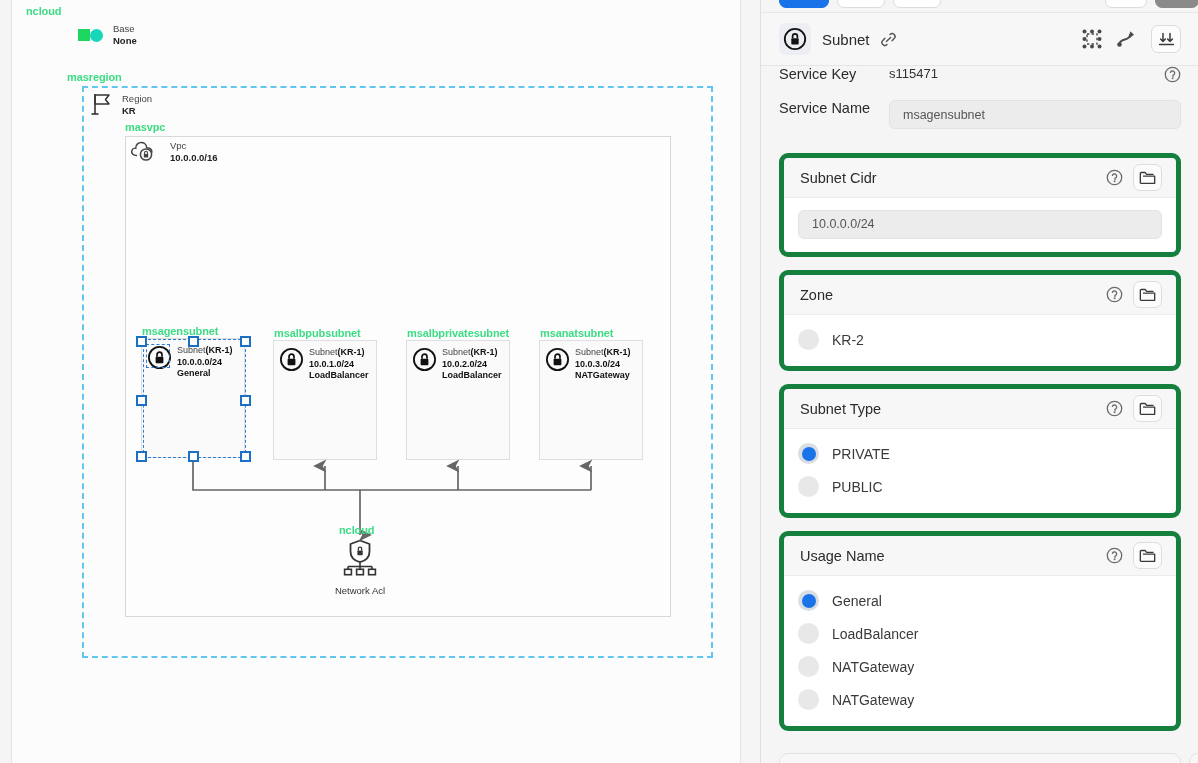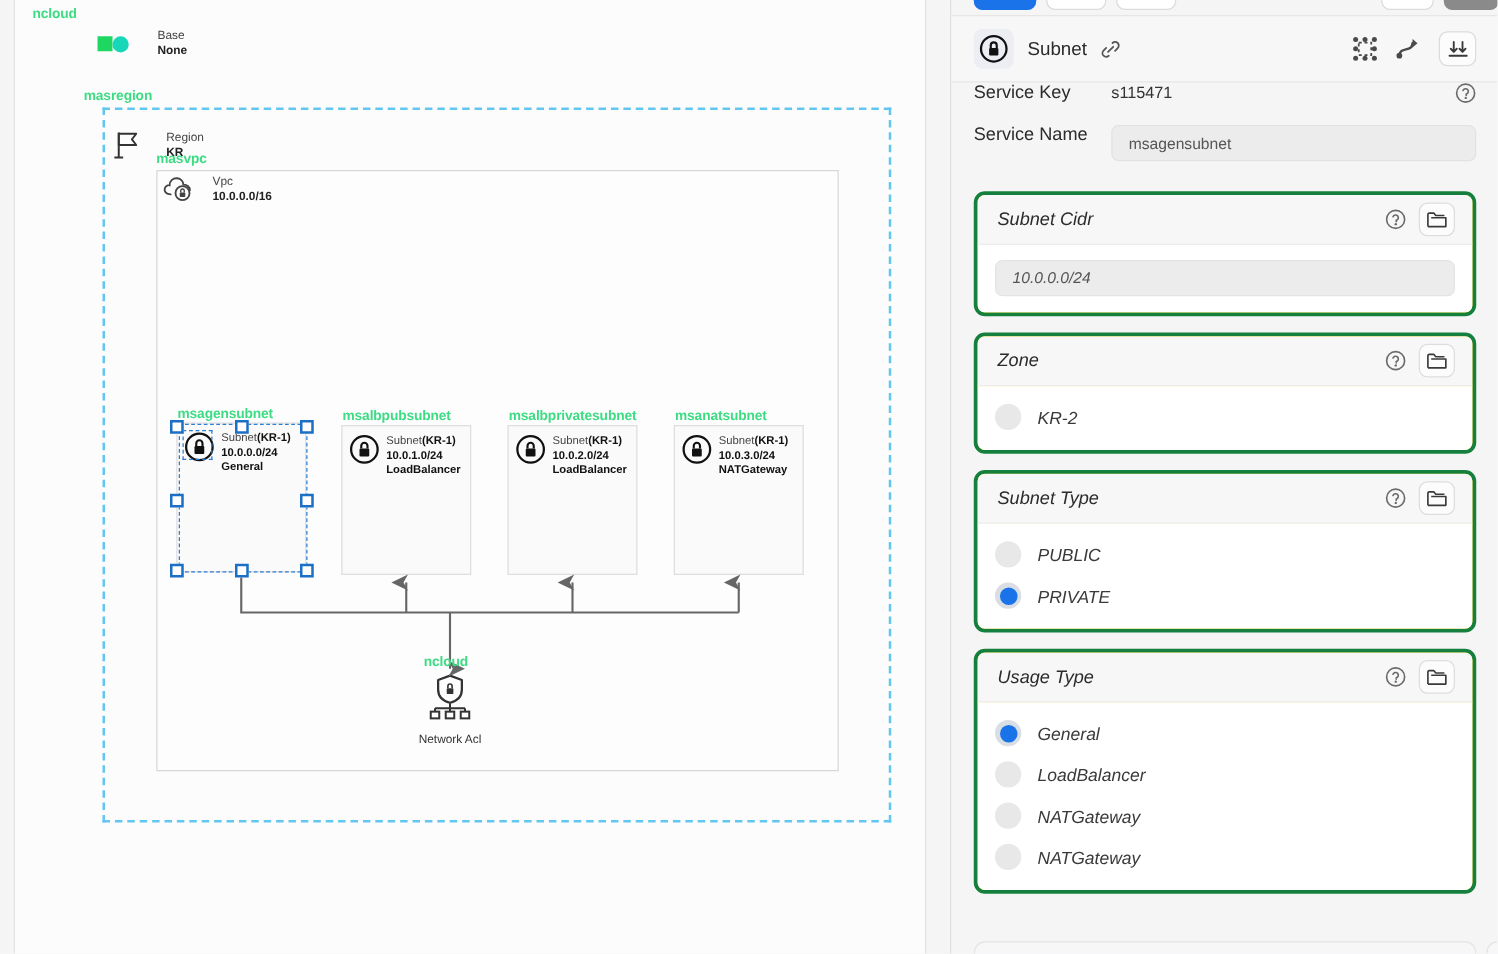--- a/index.html
+++ b/index.html
@@ -18,35 +18,35 @@
   #canvas-card {
     position:absolute; left:11px; top:0px; width:730px; height:763px;
     background:#fcfcfc; border-left:1px solid #e3e3e3; border-right:1px solid #e3e3e3;
   }
   .grp-label {
     position:absolute; color:#3ddc84; font-size:11px; font-weight:bold;
     letter-spacing:-0.1px; white-space:nowrap; z-index:6;
   }
   #ncloud-label { left:14px; top:5px; }
 
-  #base-node { position:absolute; left:18px; top:23px; display:flex; align-items:center; gap:22px;padding-left:48px; }
+  #base-node { position:absolute; left:18px; top:23px; display:flex; align-items:center; gap:9px;padding-left:48px; }
   #base-icon { width:26px; height:14px; position:relative; }
   #base-icon .sq { position:absolute; left:0; top:1px; width:12px; height:12px; background:#1ed760; }
   #base-icon .ci { position:absolute; left:12px; top:1px; width:13px; height:13px; border-radius:50%; background:#18d6b8; }
   .node-text { font-size:9.5px; line-height:11.5px; color:#333; }
   .node-text .t1 { color:#444; }
   .node-text .t2 { font-weight:bold; color:#222; }
 
   
   #region-box {
     position:absolute; left:70px; top:86px; width:631px; height:572px;
     border:2px dashed #62c7f0; background:transparent;
   }
   #masregion-label { left:55px; top:71px; }
-  #region-node { position:absolute; left:78px; top:104px; display:flex; align-items:flex-end; gap:21px; }
+  #region-node { position:absolute; left:78px; top:92px; display:flex; align-items:flex-end; gap:10px; }
   .flag-ico { width:22px; height:24px; }
 
   
   #vpc-box {
     position:absolute; left:113px; top:136px; width:546px; height:481px;
     border:1px solid #d8d8d8; background:#fdfdfd;
   }
   #masvpc-label { left:113px; top:121px; }
   #vpc-node { position:absolute; left:118px; top:140px; display:flex; align-items:flex-start; gap:15px; }
   .cloud-ico { width:25px; height:22px; }
@@ -124,22 +124,22 @@
   .kv-val { font-size:13px; color:#333; }
   .kv-help { margin-left:auto; }
   .help-ico { width:17px; height:17px; display:block; }
   .kv-input {
     flex:1; height:29px; background:#ececec; border:1px solid #e2e2e2;
     border-radius:6px; font-size:12.5px; color:#555; padding:0 13px;
     line-height:27px; font-family:"Liberation Sans", sans-serif;
   }
 
   .card {
-    margin-top:13px; border:3px solid #15803d; border-radius:9px;
-    background:#fde047; overflow:hidden;font-style:italic;
+    margin-top:13px; border:5px solid #15803d; border-radius:9px;
+    background:#0369a1; overflow:hidden;
   }
   .card-head {
     height:40px; display:flex; align-items:center; padding:0 14px 0 16px;
     border-bottom:1px solid #ececec; background:#f7f7f8;
   }
   .card-title { font-size:14.5px; color:#2b2b2b; }
   .card-actions { margin-left:auto; display:flex; align-items:center; gap:10px; }
   .folder-btn {
     width:29px; height:27px; border:1px solid #dddddd; border-radius:7px;
     background:#fcfcfc; display:flex; align-items:center; justify-content:center;
@@ -464,34 +464,34 @@
                 <span class="folder-btn">
                   <svg class="folder-ico" viewBox="0 0 18 16">
                     <path d="M1.4 13.6 V3.2 a1 1 0 0 1 1-1 H6.5 l1.6 2 H15.4" stroke="#3a3a3a" stroke-width="1.4" fill="none" stroke-linejoin="round"></path>
                     <path d="M1.4 13.6 H16.6 V6.1 H4.2" stroke="#3a3a3a" stroke-width="1.4" fill="none" stroke-linejoin="round"></path>
                   </svg>
                 </span>
               </div>
             </div>
             <div class="card-body">
               <div class="radio-row">
-                <div class="radio"></div>
-                <div class="radio-label">PUBLIC</div>
-              </div>
-              <div class="radio-row">
                 <div class="radio on">
                   <div class="dot"></div>
                 </div>
                 <div class="radio-label">PRIVATE</div>
               </div>
+              <div class="radio-row">
+                <div class="radio"></div>
+                <div class="radio-label">PUBLIC</div>
+              </div>
             </div>
           </div>
           <div class="card">
             <div class="card-head">
-              <div class="card-title">Usage Type</div>
+              <div class="card-title">Usage Name</div>
               <div class="card-actions">
                 <span>
                   <svg class="help-ico" viewBox="0 0 17 17">
                     <circle cx="8.5" cy="8.5" r="7.2" stroke="#6a6a6a" stroke-width="1.3" fill="none"></circle>
                     <path d="M6.4 6.4 a2.2 2.2 0 1 1 2.6 2.9 v1.1" stroke="#6a6a6a" stroke-width="1.3" fill="none" stroke-linecap="round"></path>
                     <circle cx="8.6" cy="12.3" r="0.95" fill="#6a6a6a"></circle>
                   </svg>
                 </span>
                 <span class="folder-btn">
                   <svg class="folder-ico" viewBox="0 0 18 16">

